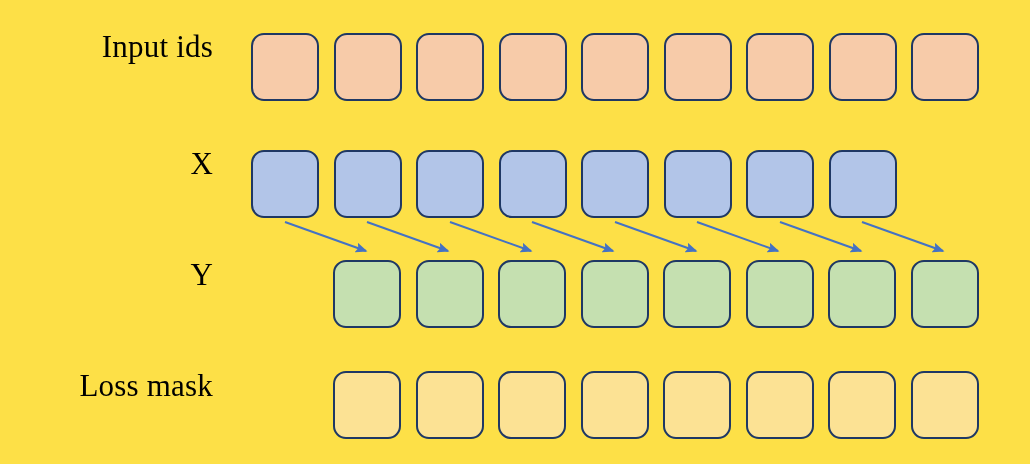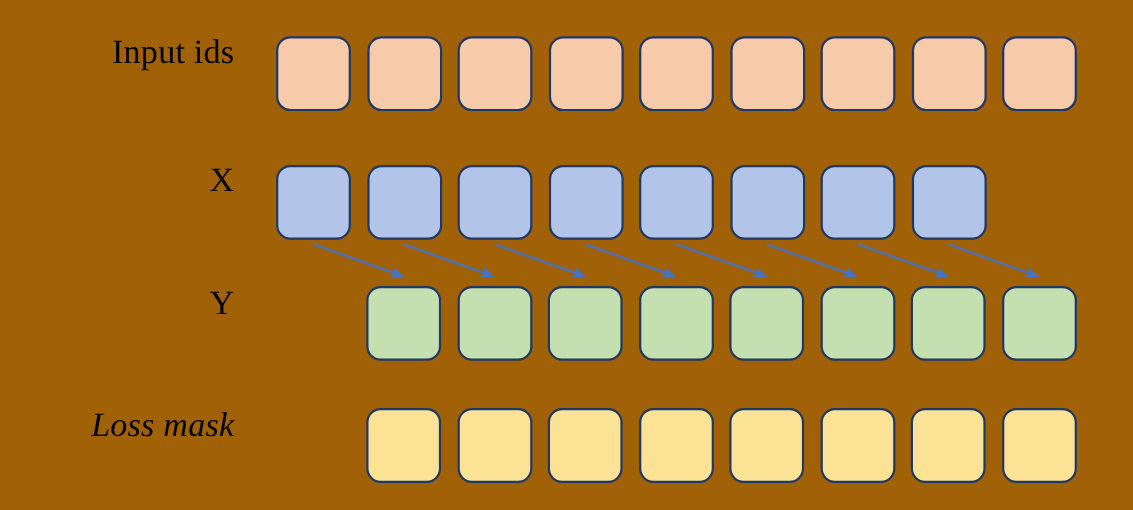--- a/index.html
+++ b/index.html
@@ -46,21 +46,21 @@
     left: 0;
     top: 0;
     width: 1030px;
     height: 464px;
     pointer-events: none;
   }
 </style>
 </head>
 <body>
 
-<div id="diagram" style="background: #a16207;">
+<div id="diagram" style="background: #fde047;">
     <svg class="arrow-layer" width="1030" height="464" viewBox="0 0 1030 464">
       <defs>
         <marker id="arrowhead" markerWidth="6" markerHeight="5" refX="5.2" refY="2.5" orient="auto" markerUnits="strokeWidth">
           <path d="M0,0 L6,2.5 L0,5 L1.1,2.5 Z" fill="#4472C4"></path>
         </marker>
       </defs>
       <line x1="285" y1="222" x2="366" y2="251" stroke="#4472C4" stroke-width="2" marker-end="url(#arrowhead)"></line>
       <line x1="367" y1="222" x2="448" y2="251" stroke="#4472C4" stroke-width="2" marker-end="url(#arrowhead)"></line>
       <line x1="450" y1="222" x2="531" y2="251" stroke="#4472C4" stroke-width="2" marker-end="url(#arrowhead)"></line>
       <line x1="532" y1="222" x2="613" y2="251" stroke="#4472C4" stroke-width="2" marker-end="url(#arrowhead)"></line>
@@ -90,21 +90,21 @@
     <div class="cell" style="left: 828.5px; top: 150px; width: 68px; height: 68px; background: rgb(178, 197, 232); border-color: rgb(31, 56, 100); border-width: 2.6px; border-radius: 13px;"></div>
     <div class="row-label" style="right: 817px; top: 259px;">Y</div>
     <div class="cell" style="left: 333px; top: 260px; width: 68px; height: 68px; background: rgb(197, 224, 176); border-color: rgb(31, 56, 100); border-width: 2.6px; border-radius: 13px;"></div>
     <div class="cell" style="left: 415.5px; top: 260px; width: 68px; height: 68px; background: rgb(197, 224, 176); border-color: rgb(31, 56, 100); border-width: 2.6px; border-radius: 13px;"></div>
     <div class="cell" style="left: 498px; top: 260px; width: 68px; height: 68px; background: rgb(197, 224, 176); border-color: rgb(31, 56, 100); border-width: 2.6px; border-radius: 13px;"></div>
     <div class="cell" style="left: 580.5px; top: 260px; width: 68px; height: 68px; background: rgb(197, 224, 176); border-color: rgb(31, 56, 100); border-width: 2.6px; border-radius: 13px;"></div>
     <div class="cell" style="left: 663px; top: 260px; width: 68px; height: 68px; background: rgb(197, 224, 176); border-color: rgb(31, 56, 100); border-width: 2.6px; border-radius: 13px;"></div>
     <div class="cell" style="left: 745.5px; top: 260px; width: 68px; height: 68px; background: rgb(197, 224, 176); border-color: rgb(31, 56, 100); border-width: 2.6px; border-radius: 13px;"></div>
     <div class="cell" style="left: 828px; top: 260px; width: 68px; height: 68px; background: rgb(197, 224, 176); border-color: rgb(31, 56, 100); border-width: 2.6px; border-radius: 13px;"></div>
     <div class="cell" style="left: 910.5px; top: 260px; width: 68px; height: 68px; background: rgb(197, 224, 176); border-color: rgb(31, 56, 100); border-width: 2.6px; border-radius: 13px;"></div>
-    <div class="row-label" style="right: 817px; top: 370px; font-style: italic;">Loss mask</div>
+    <div class="row-label" style="right: 817px; top: 370px;">Loss mask</div>
     <div class="cell" style="left: 333px; top: 371px; width: 68px; height: 68px; background: rgb(252, 226, 148); border-color: rgb(31, 56, 100); border-width: 2.6px; border-radius: 13px;"></div>
     <div class="cell" style="left: 415.5px; top: 371px; width: 68px; height: 68px; background: rgb(252, 226, 148); border-color: rgb(31, 56, 100); border-width: 2.6px; border-radius: 13px;"></div>
     <div class="cell" style="left: 498px; top: 371px; width: 68px; height: 68px; background: rgb(252, 226, 148); border-color: rgb(31, 56, 100); border-width: 2.6px; border-radius: 13px;"></div>
     <div class="cell" style="left: 580.5px; top: 371px; width: 68px; height: 68px; background: rgb(252, 226, 148); border-color: rgb(31, 56, 100); border-width: 2.6px; border-radius: 13px;"></div>
     <div class="cell" style="left: 663px; top: 371px; width: 68px; height: 68px; background: rgb(252, 226, 148); border-color: rgb(31, 56, 100); border-width: 2.6px; border-radius: 13px;"></div>
     <div class="cell" style="left: 745.5px; top: 371px; width: 68px; height: 68px; background: rgb(252, 226, 148); border-color: rgb(31, 56, 100); border-width: 2.6px; border-radius: 13px;"></div>
     <div class="cell" style="left: 828px; top: 371px; width: 68px; height: 68px; background: rgb(252, 226, 148); border-color: rgb(31, 56, 100); border-width: 2.6px; border-radius: 13px;"></div>
     <div class="cell" style="left: 910.5px; top: 371px; width: 68px; height: 68px; background: rgb(252, 226, 148); border-color: rgb(31, 56, 100); border-width: 2.6px; border-radius: 13px;"></div>
   </div>
 

